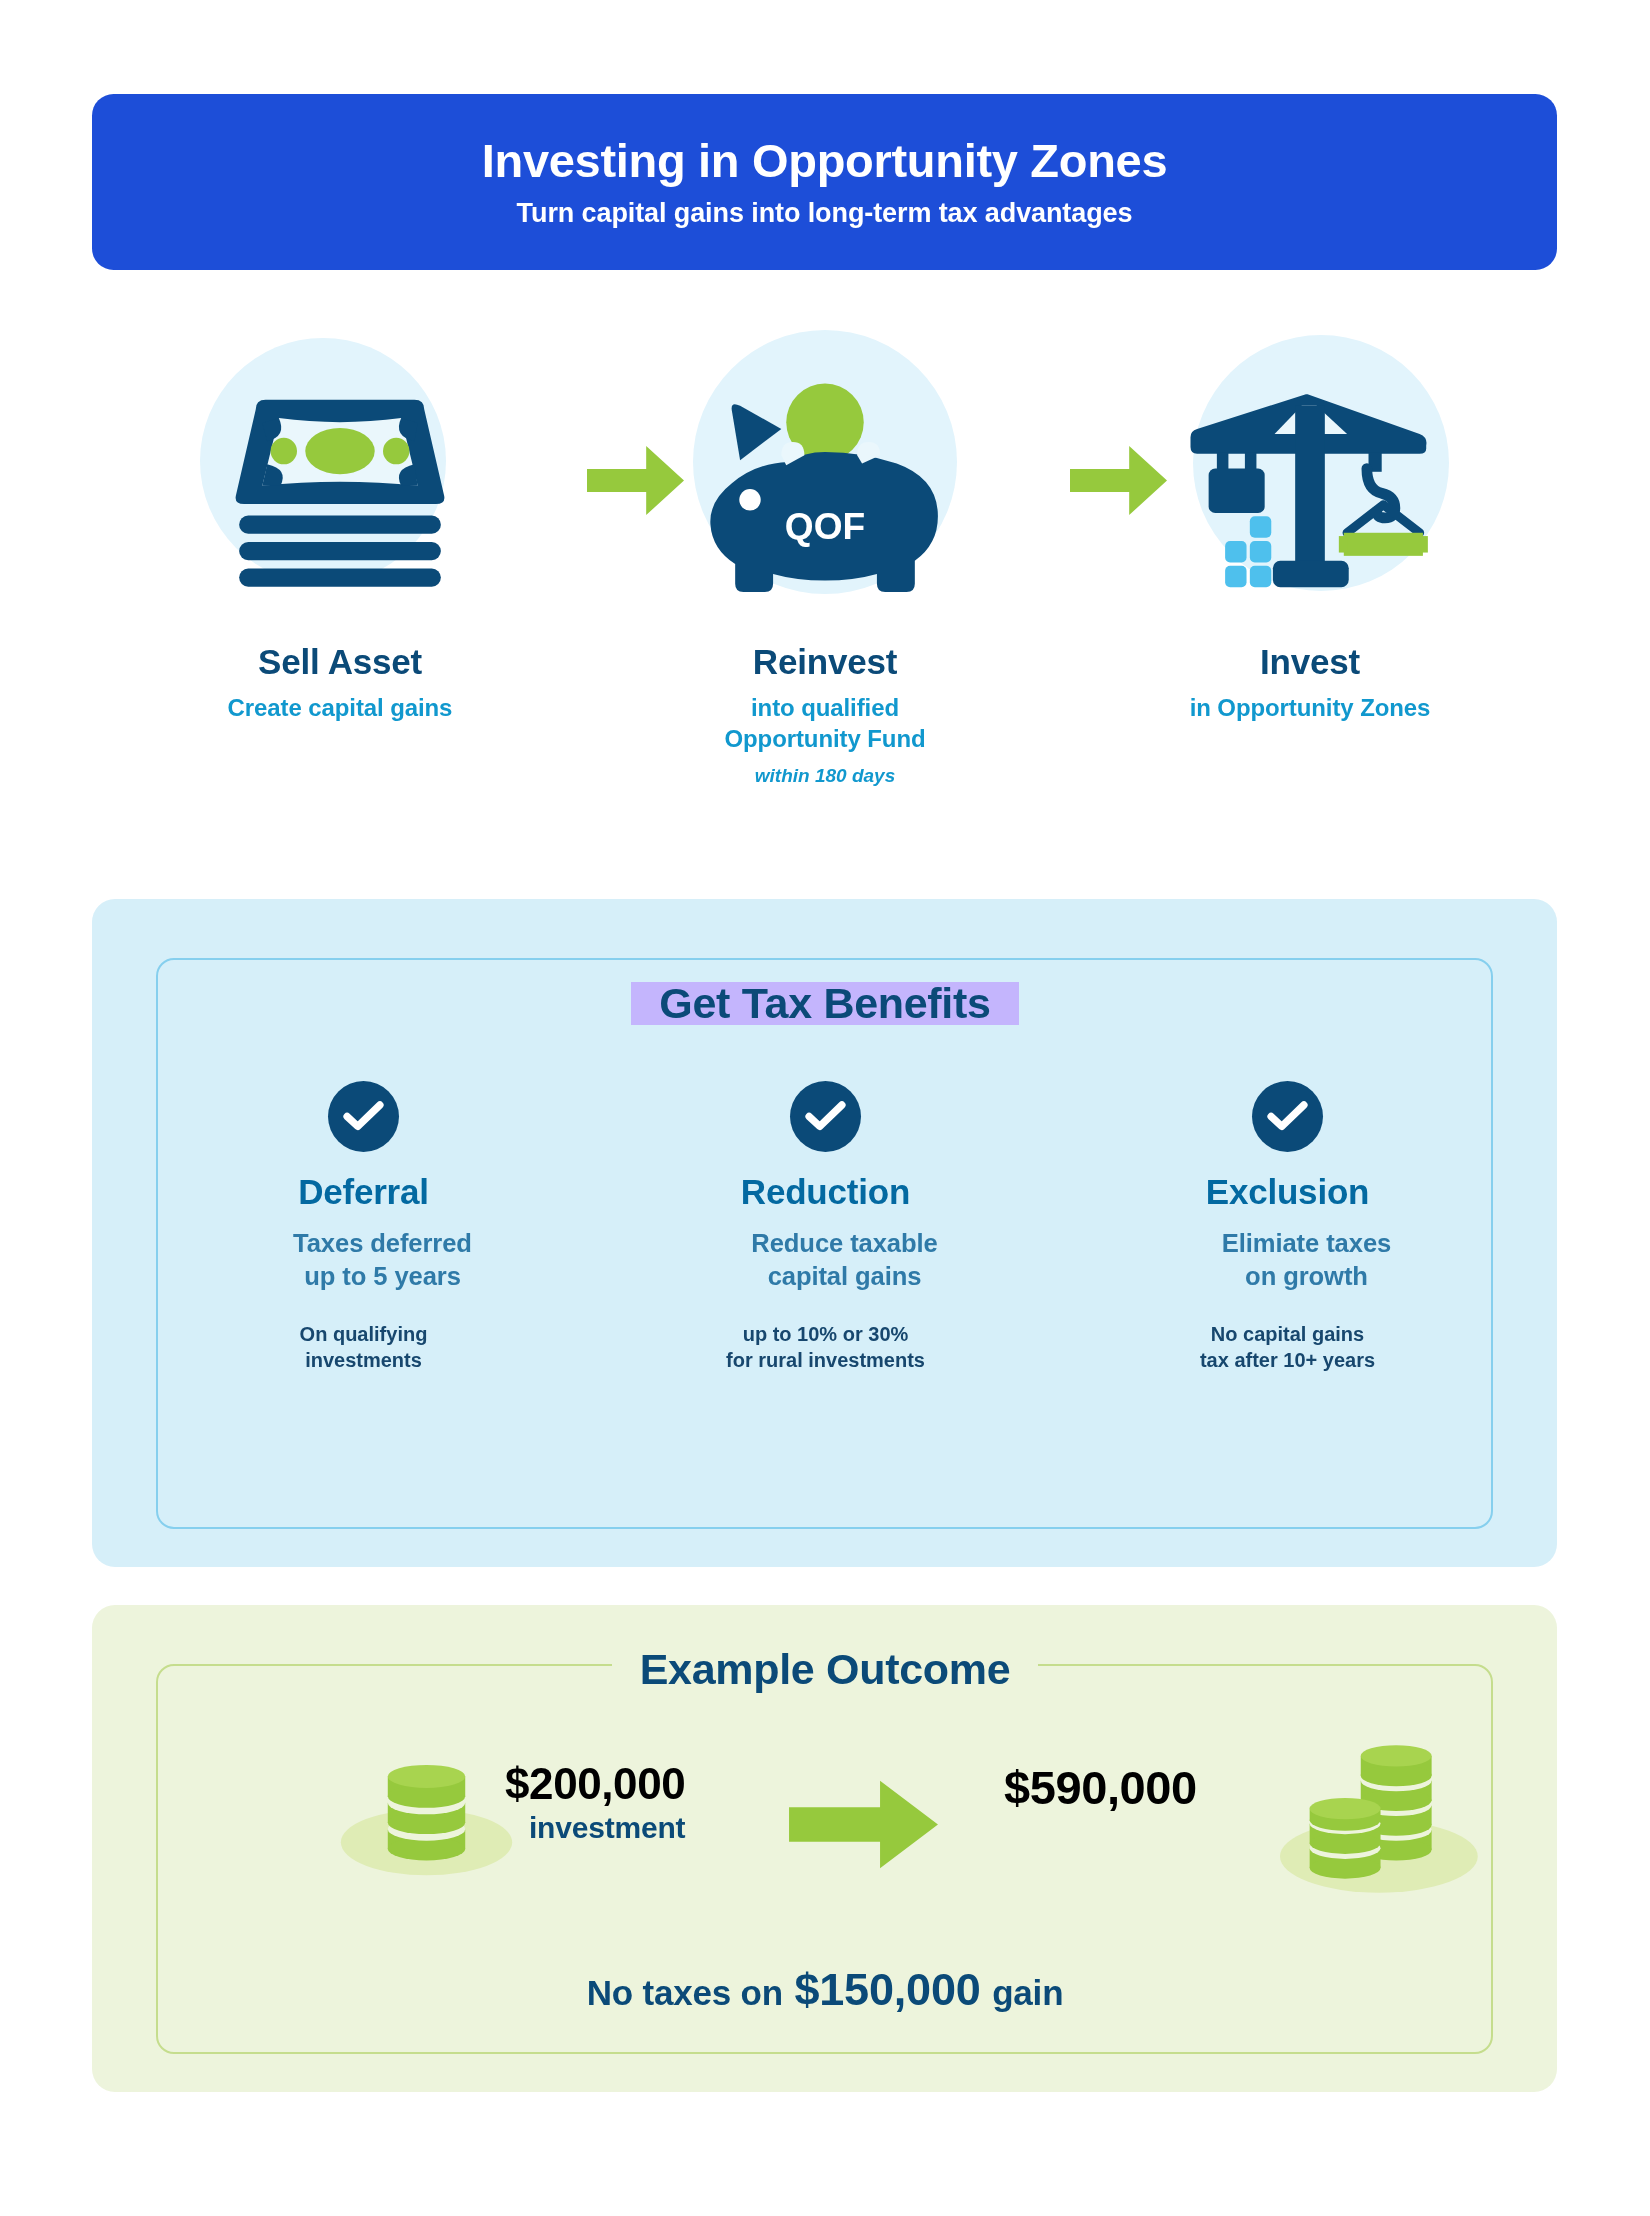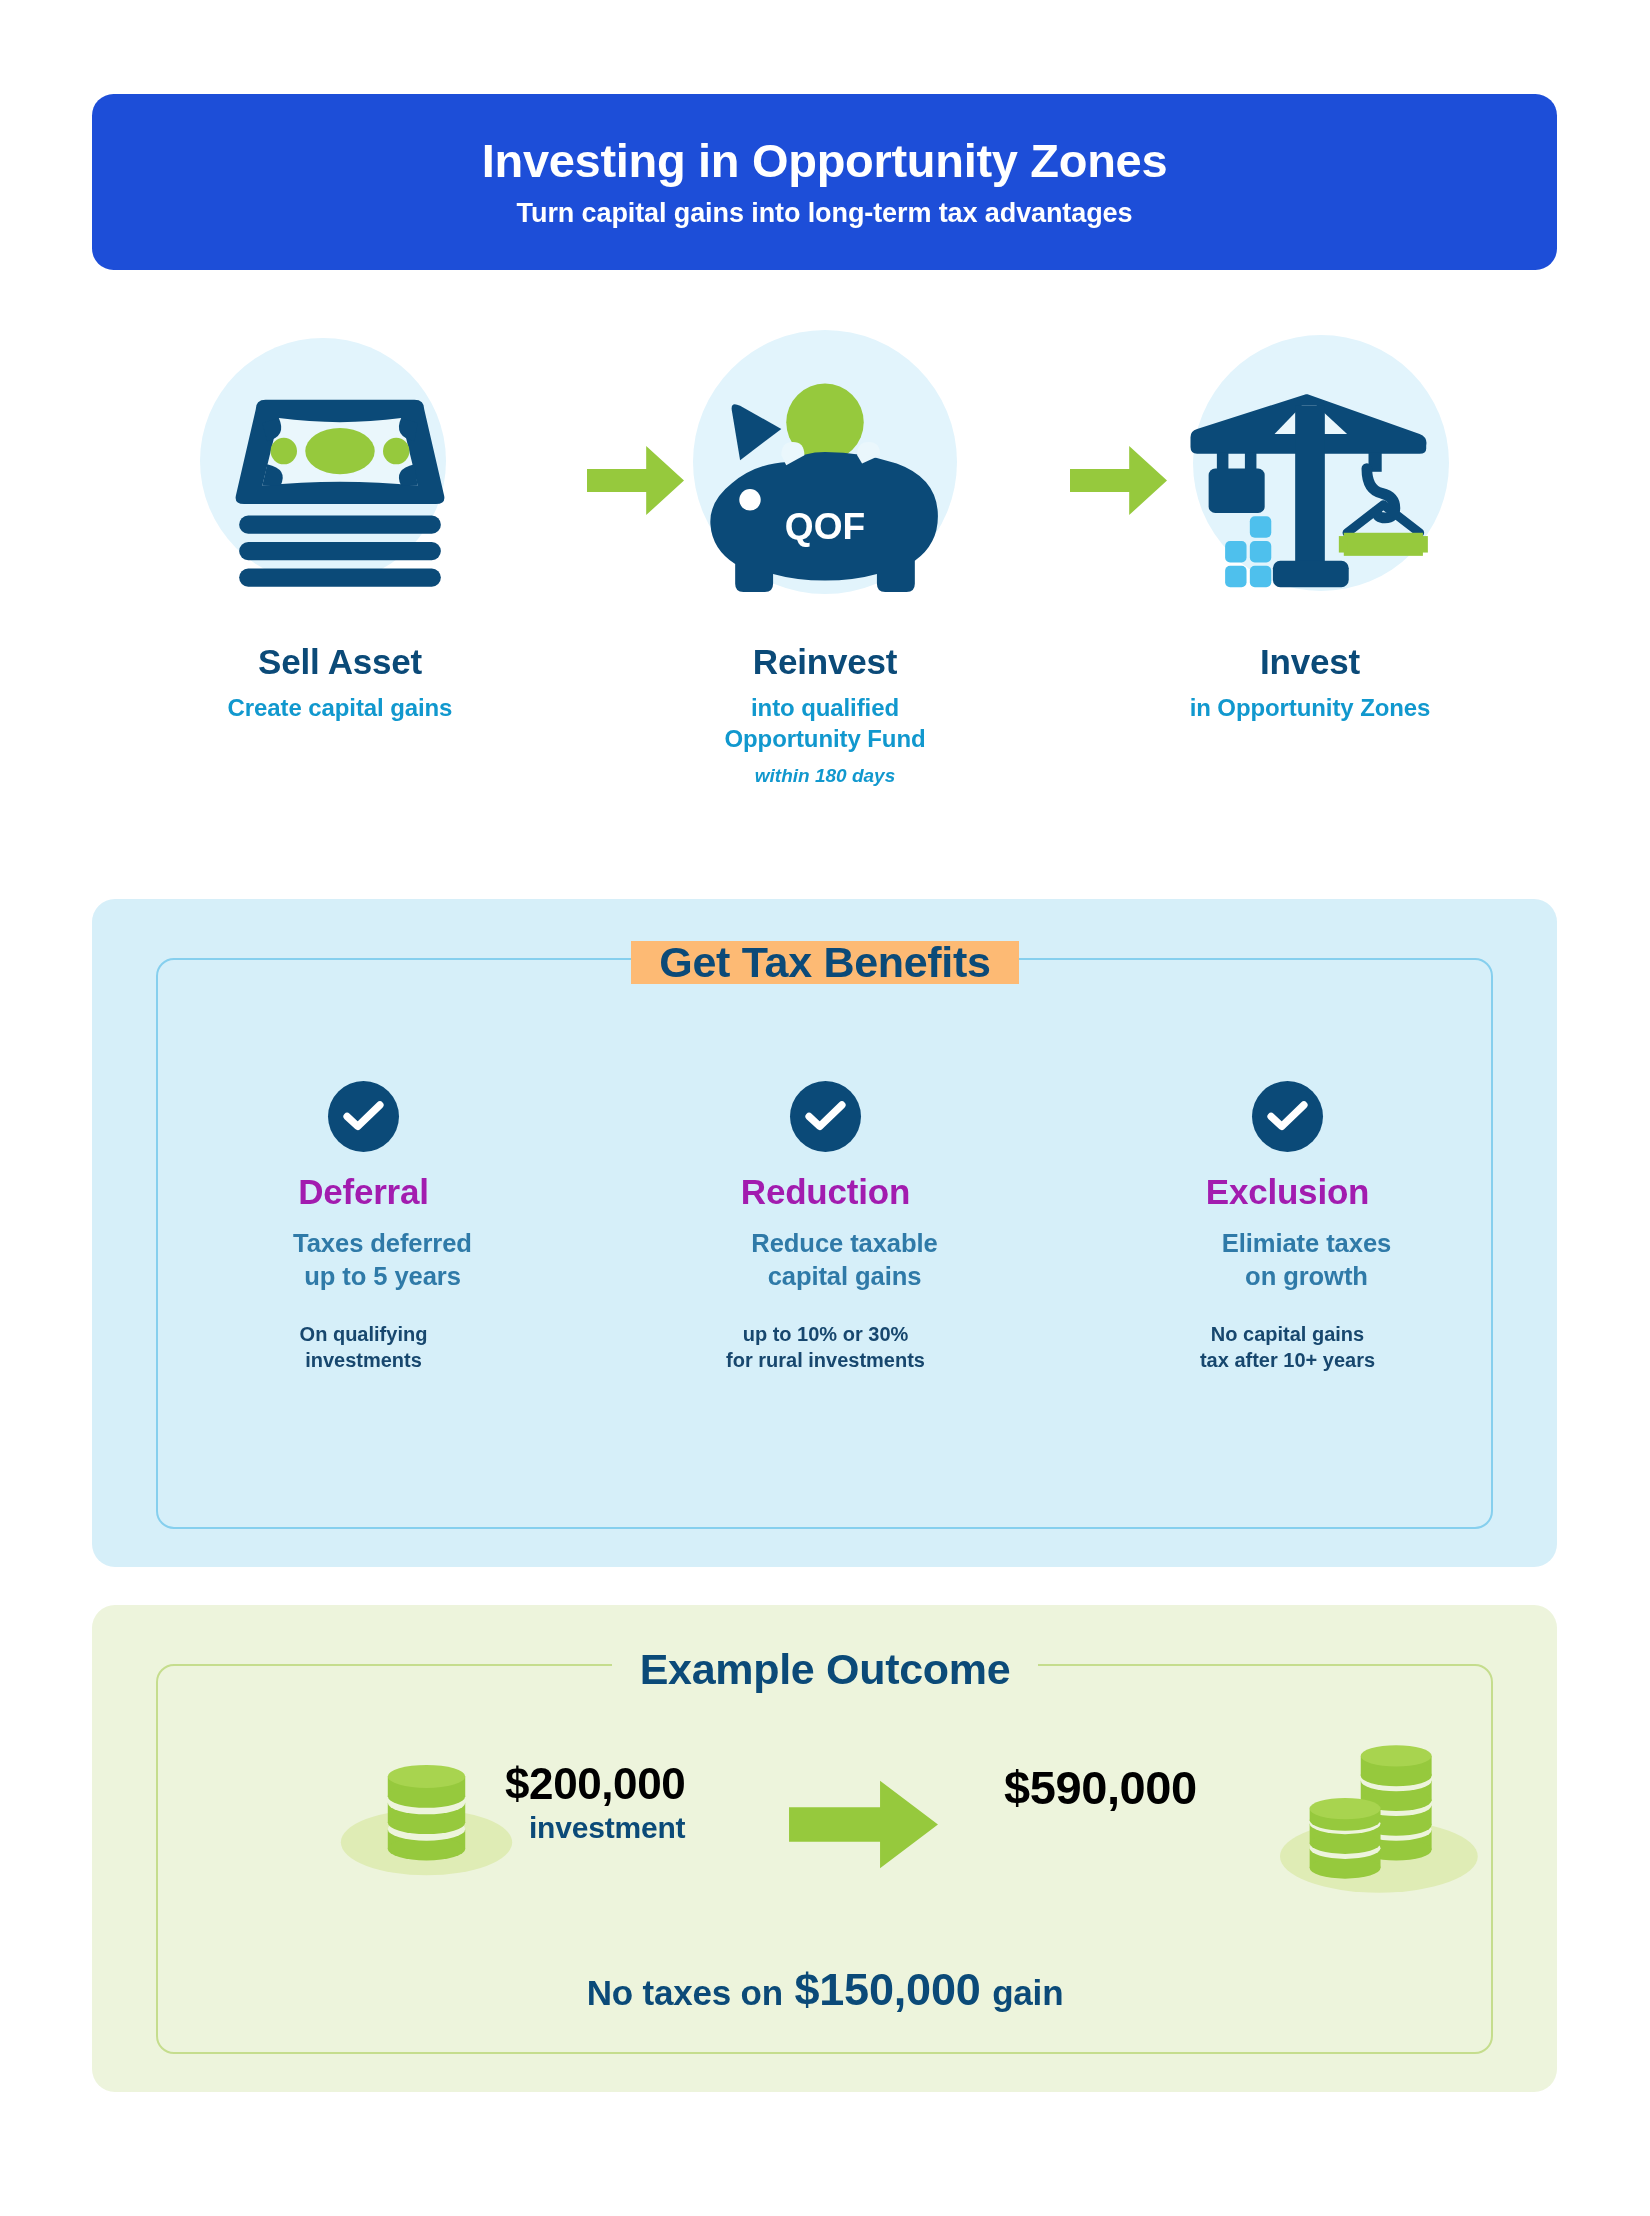--- a/index.html
+++ b/index.html
@@ -88,37 +88,37 @@
 
   .panel-title {
     position:absolute; left:0; right:0; text-align:center;
     color:#0b4a78; font-size:43px; font-weight:bold;
     letter-spacing:-0.3px; line-height:1;
   }
   .panel-title span {
     display:inline-block; padding:0 28px;
   }
   .title-benefits { top:941px; }
-  .title-benefits span { background:#fdba74; }
+  .title-benefits span { background:#c4b5fd;margin-top:41px; }
   .title-example  { top:1648px; }
   .title-example  span { background:#edf4dc; }
 
   
   .benefits-row {
     position:absolute; left:157px; top:1081px;
     width:1337px; display:flex; justify-content:space-between;
   }
   .benefit { width:413px; text-align:center; }
   .check {
     width:71px; height:71px; border-radius:50%;
     background:#0b4a78; margin:0 auto 21.5px auto;
     display:flex; align-items:center; justify-content:center;
   }
   .benefit-title {
-    color:#a21caf; font-size:35px; font-weight:bold;
+    color:#0369a1; font-size:35px; font-weight:bold;
     letter-spacing:-0.2px; line-height:1.05;
   }
   .benefit-sub {
     color:#2f7aa8; font-size:25.6px; font-weight:bold;
     line-height:1.3; margin-top:16.5px; letter-spacing:-0.1px;padding-left:38px;
   }
   .benefit-note {
     color:#17476e; font-size:20px; font-weight:700;
     line-height:1.3; margin-top:28px;
   }

